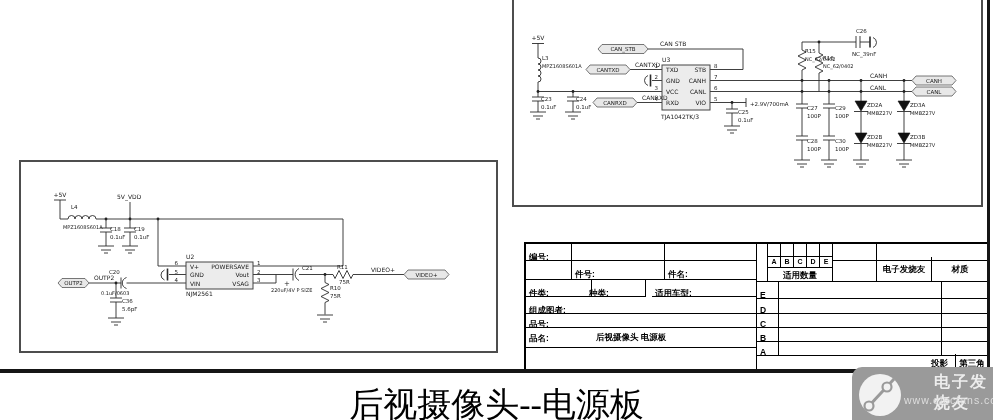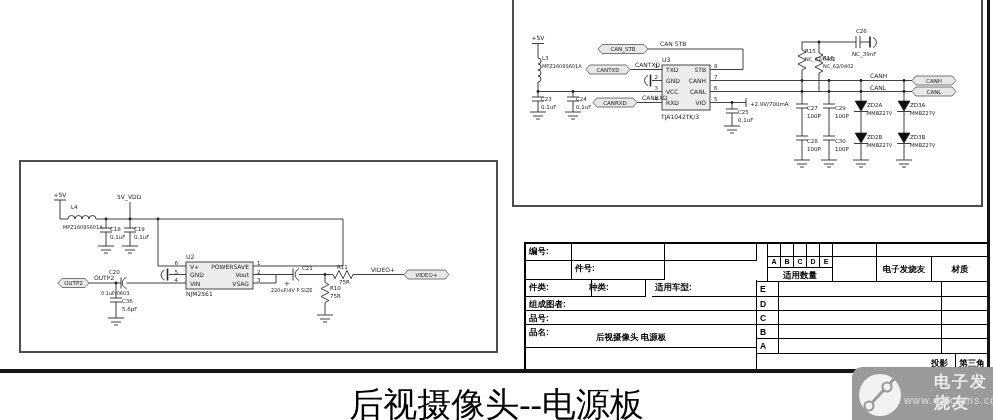--- a/index.html
+++ b/index.html
@@ -12,21 +12,21 @@
   svg text{font-family:"DejaVu Sans",sans-serif;fill:#1a1a1a;}
   .wire{stroke:#2a2a2a;stroke-width:0.9;fill:none;}
   .thick{stroke:#2a2a2a;stroke-width:1.6;fill:none;}
   .chip{fill:#ececec;stroke:#444;stroke-width:1;}
   .dot{fill:#222;}
   .dio{fill:#111;stroke:#111;stroke-width:0.6;}
   
   #tb{position:absolute;left:524px;top:242px;width:466px;height:130px;border:2px solid #000;
       box-sizing:border-box;font:bold 8.5px "Liberation Sans",sans-serif;color:#000;}
   #tb .c{position:absolute;border-right:1px solid #000;border-bottom:1px solid #000;
-         box-sizing:border-box;padding:2px 3px;overflow:hidden;white-space:nowrap;}
+         box-sizing:border-box;padding:8px 3px;overflow:hidden;white-space:nowrap;}
   #tb .ctr{text-align:center;padding:2px 0;}
   #tb .mini{font-size:7px;text-align:center;padding:1px 0;}
   
   #sheet-line{position:absolute;left:0;top:369px;width:858px;height:4px;background:#151515;}
   #sheet-right{position:absolute;left:987px;top:0;width:3px;height:371px;background:#151515;}
   
   #caption{position:absolute;left:0;top:382px;width:100%;text-align:center;
            font-family:"Liberation Serif","DejaVu Serif",serif;font-size:34px;color:#000;}
   
   #wm{position:absolute;left:852px;top:367px;width:141px;height:53px;background:#9a9a9a;
@@ -256,20 +256,21 @@
         </g>
     </svg>
   </div>
 
   <div id="tb">
     <div class="c" style="left:0;top:0;width:46px;height:17px"><span>编号:</span></div>
     <div class="c" style="left:46px;top:0;width:93px;height:17px"></div>
     <div class="c" style="left:139px;top:0;width:92px;height:17px"></div>
     <div class="c" style="left:0;top:17px;width:46px;height:19px"></div>
     <div class="c" style="left:46px;top:17px;width:93px;height:19px"><span>件号:</span></div>
+    <div class="c" style="left:139px;top:17px;width:92px;height:19px"><span>件名:</span></div>
     <div class="c" style="left:0;top:36px;width:66px;height:17px"><span>件类:</span></div>
     <div class="c" style="left:60px;top:36px;width:60px;height:17px"><span>种类:</span></div>
     <div class="c" style="left:126px;top:36px;width:105px;height:17px"><span>适用车型:</span></div>
     <div class="c" style="left:0;top:53px;width:231px;height:14px"><span>组成图者:</span></div>
     <div class="c" style="left:0;top:67px;width:231px;height:14px"><span>品号:</span></div>
     <div class="c" style="left:0;top:81px;width:231px;height:23px">
       <span>品名:</span>
       <span style="position:absolute;left:70px;top:7px">后视摄像头 电源板</span>
     </div>
     <div class="c" style="left:0;top:104px;width:231px;height:22px;border-bottom:none"></div>

